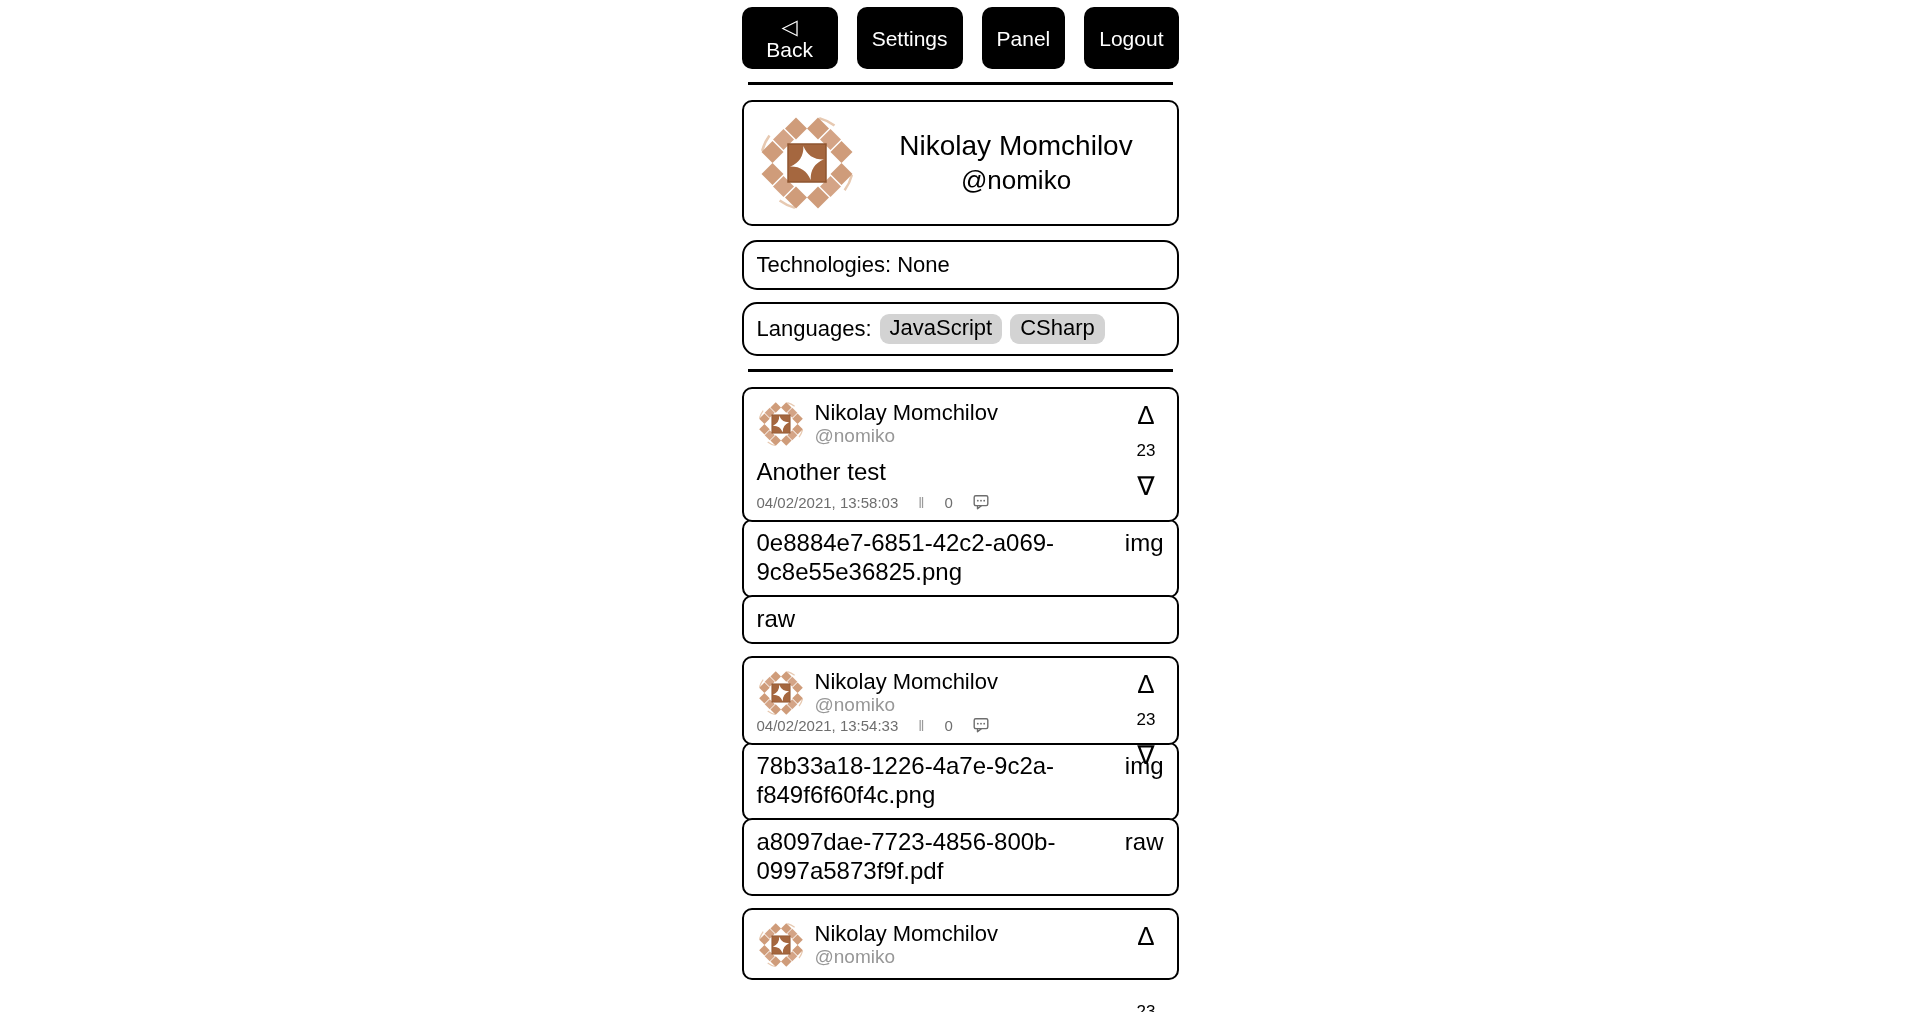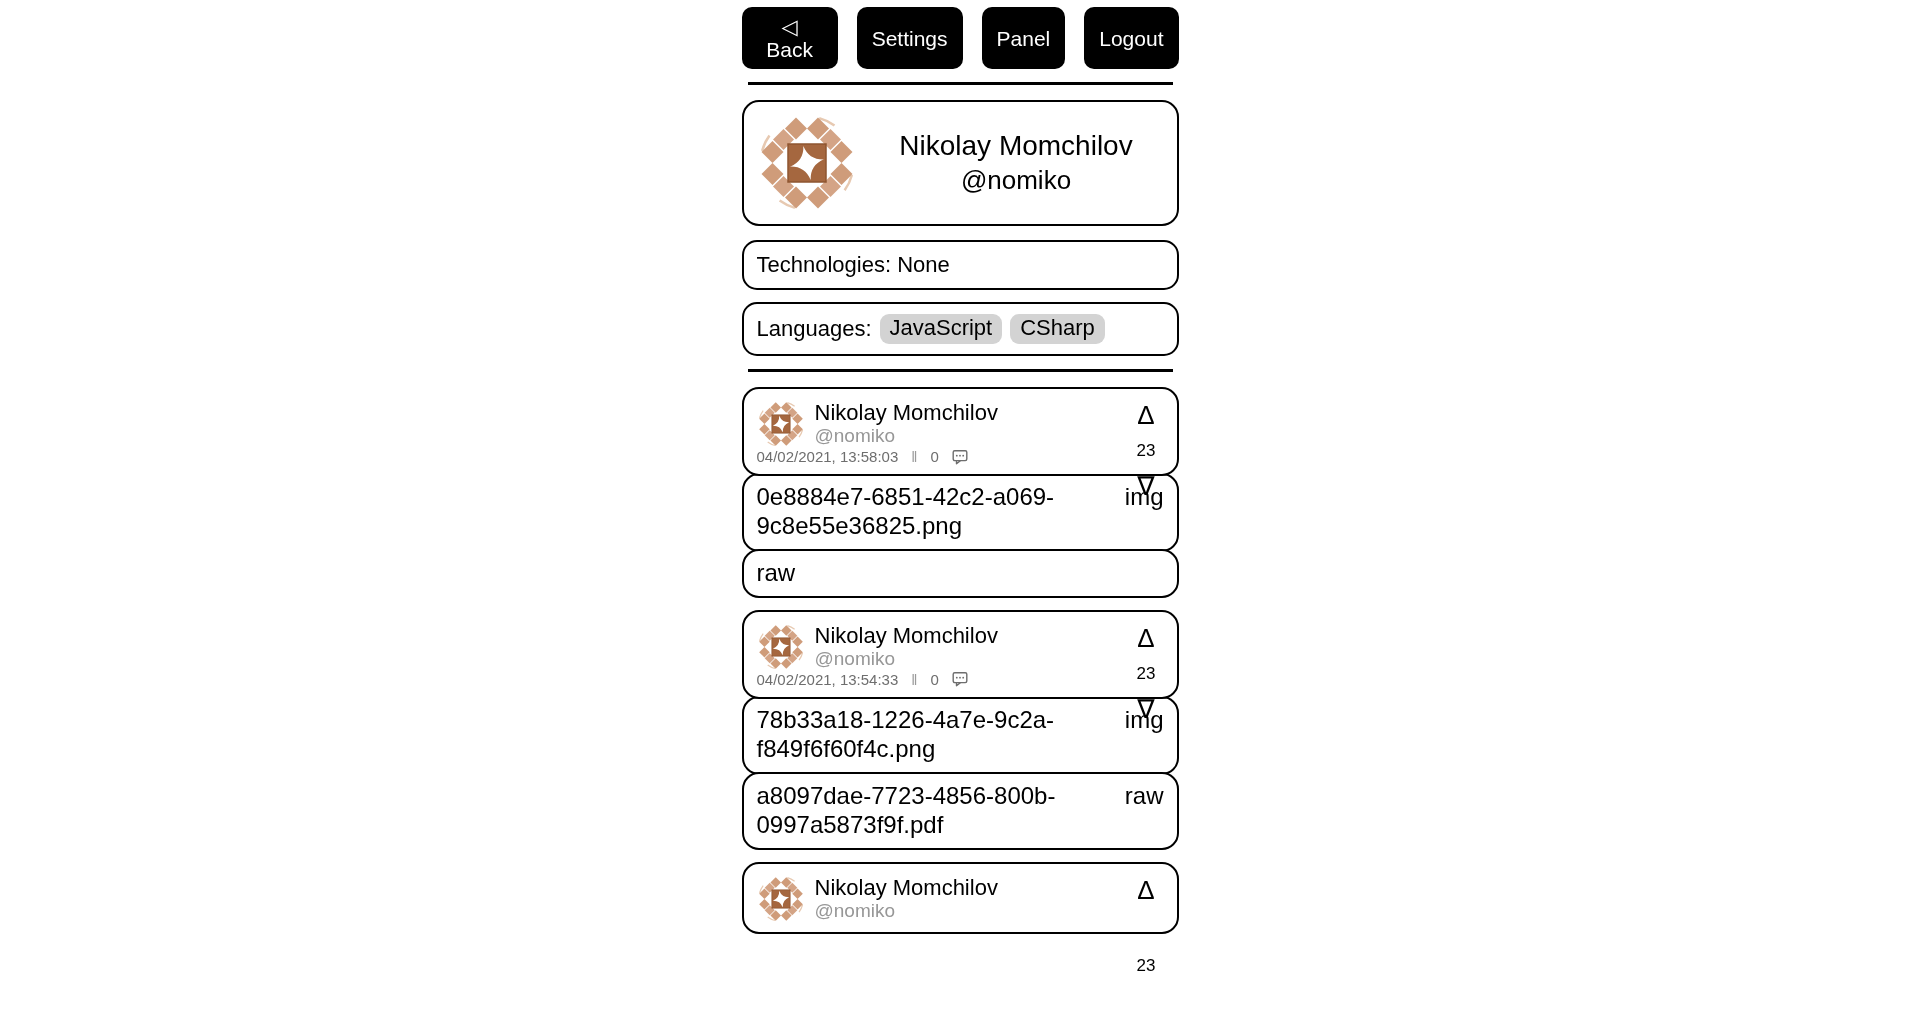--- a/index.html
+++ b/index.html
@@ -18,42 +18,42 @@
   .nav-btn {
     background: #000; color: #fff;
     border: none; border-radius: 10px;
     padding: 8px 15px; font-size: 21px;
     font-family: "Liberation Sans", sans-serif;
     cursor: pointer; line-height: 1.1;
   }
 
   hr.rule { border: none; border-top: 3px solid #000; margin: 13px 6px 15px; }
 
-  .card { border: 2.5px solid #000; border-radius: 17px; background: #fff; }
+  .card { border: 2.5px solid #000; border-radius: 10px; background: #fff; }
 
   
   .profile-card { display: flex; align-items: center; gap: 12px; padding: 11px 13px; margin-bottom: 14px; }
   .avatar-lg svg { width: 100px; height: 100px; display: block; }
   .profile-names { flex: 1; text-align: center; font-size: 28px; line-height: 1.3; }
   .profile-username { font-size: 26px; }
 
   
   .info-card { display: flex; align-items: center; font-size: 22px; padding: 10px 13px; margin-bottom: 12px; border-radius: 15px; }
   .badge-wrap { display: inline-flex; }
   .badge { background: #d3d3d3; border-radius: 9px; padding: 1px 10px 3px; margin-left: 8px; font-size: 22px; }
 
   
   .post-group { margin-bottom: 12px; }
   .post-card { position: relative; padding: 11px 13px 9px; }
   .post-header { display: flex; gap: 10px; align-items: flex-start; }
   .avatar-sm svg { width: 48px; height: 48px; display: block; }
   .post-name { font-size: 22px; line-height: 1.15; }
   .post-username { font-size: 19px; color: #979797; line-height: 1.15; }
   .post-title { font-size: 24px; margin: 10px 0 8px; }
-  .post-meta { display: flex; align-items: center; gap: 13px; font-size: 15px; color: #6e6e6e; }
+  .post-meta { display: flex; align-items: flex-start; gap: 20px; font-size: 15px; color: #6e6e6e; }
   .meta-sep { color: #9a9a9a; }
   .comment-icon { width: 16px; height: 16px; color: #6e6e6e; }
 
   .vote-col {
     position: absolute; top: 13px; right: 21px; height: 97px;
     display: flex; flex-direction: column; justify-content: space-between; align-items: center;
   }
   .vote-arrow { font-size: 26px; line-height: 1; cursor: pointer; }
   .vote-count { font-size: 17px; line-height: 1; }
 
@@ -150,20 +150,21 @@
         <div>
           <div class="post-name">Nikolay Momchilov</div>
           <div class="post-username">@nomiko</div>
         </div>
         <div class="vote-col">
           <span class="vote-arrow">Δ</span>
           <span class="vote-count">23</span>
           <span class="vote-arrow">∇</span>
         </div>
       </div>
+      <div class="post-title">Another test</div>
       <div class="post-meta">
         <span>04/02/2021, 13:58:03</span>
         <span class="meta-sep">‖</span>
         <span>0</span>
         <svg class="comment-icon" viewBox="0 0 16 16">
           <rect x="1.2" y="1.8" width="13.6" height="9.8" rx="1.5" fill="none" stroke="currentColor" stroke-width="1.4"></rect>
           <path d="M4.5 11.6 L4.5 14.8 L8.4 11.6" fill="none" stroke="currentColor" stroke-width="1.4" stroke-linejoin="round"></path>
           <circle cx="4.8" cy="6.7" r="0.9" fill="currentColor"></circle>
           <circle cx="8" cy="6.7" r="0.9" fill="currentColor"></circle>
           <circle cx="11.2" cy="6.7" r="0.9" fill="currentColor"></circle>

